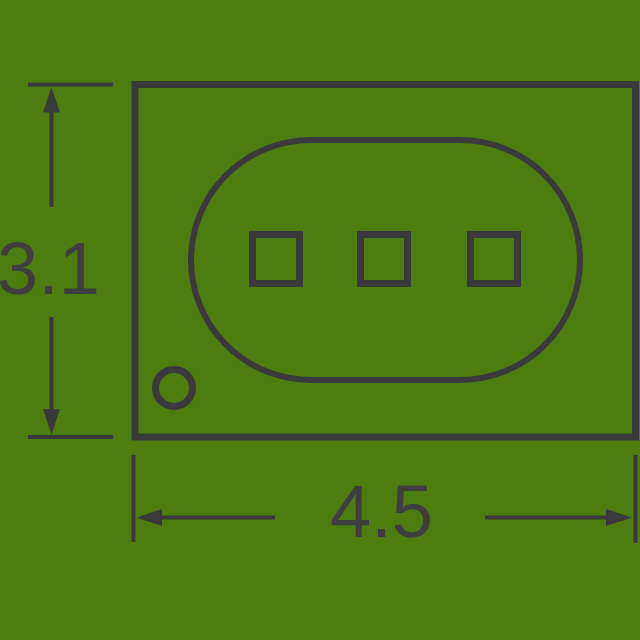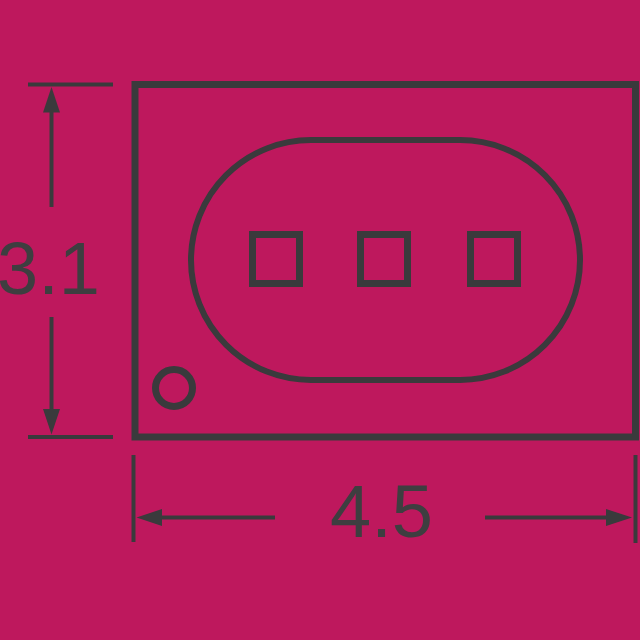--- a/index.html
+++ b/index.html
@@ -7,21 +7,21 @@
     padding: 0;
     width: 640px;
     height: 640px;
     background: #ffffff;
     overflow: hidden;
   }
   .stage {
     position: relative;
     width: 640px;
     height: 640px;
-    background: #be185d;
+    background: #4d7c0f;
   }
   svg {
     position: absolute;
     left: 0;
     top: 0;
     display: block;
   }
   .outline {
     fill: none;
     stroke: #3a3a3c;

